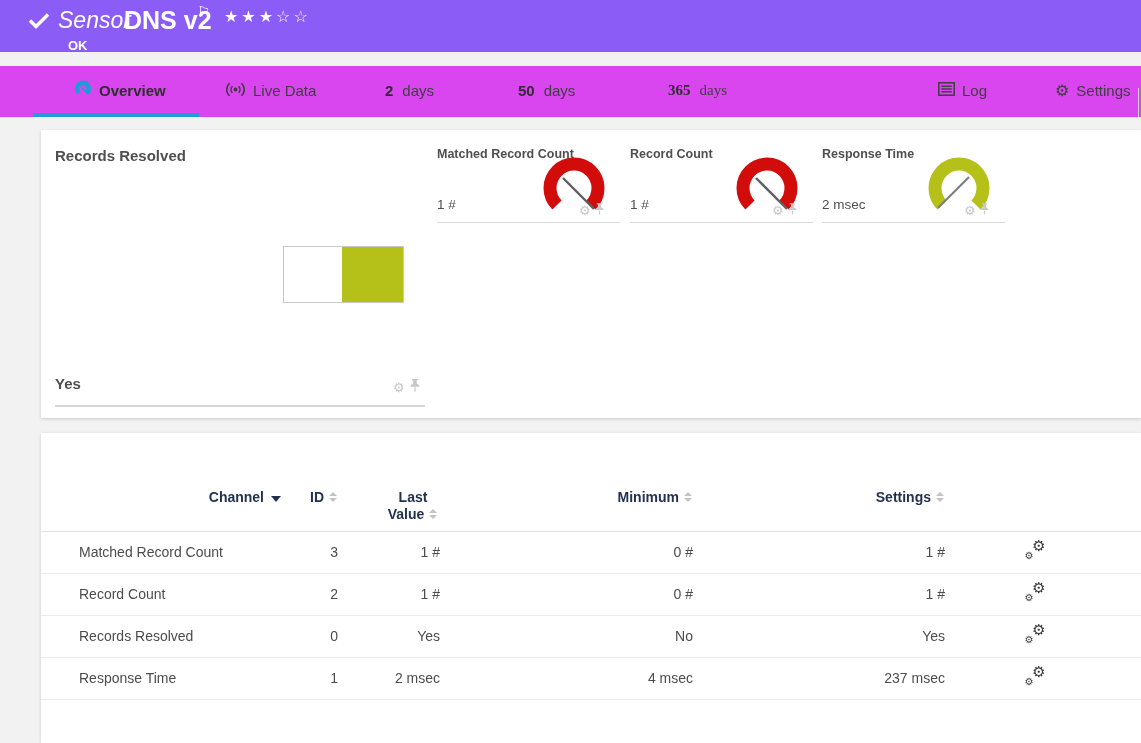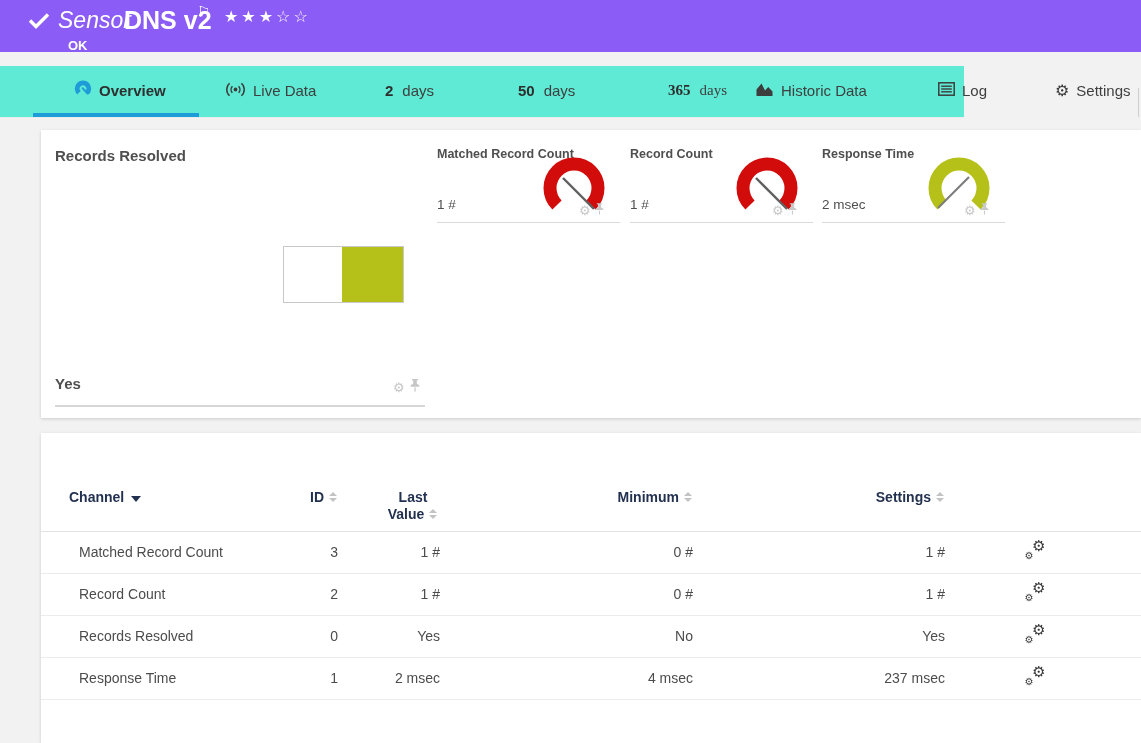--- a/index.html
+++ b/index.html
@@ -10,21 +10,21 @@
   
   .hdr { position:absolute; left:0; top:0; width:1141px; height:52px; background:#8b5cf6; color:#fff; }
   .hdr .check { position:absolute; left:28px; top:12px; }
   .hdr .kind { position:absolute; left:58px; top:7px; font-size:23px; font-style:italic; font-weight:400; }
   .hdr .name { position:absolute; left:124px; top:6px; font-size:25px; font-weight:bold; }
   .hdr .flag { position:absolute; left:197px; top:3px; font-size:15px; cursor:pointer; }
   .hdr .stars { position:absolute; left:224px; top:7px; font-size:16px; letter-spacing:3px; cursor:pointer; }
   .hdr .status { position:absolute; left:68px; top:38px; font-size:13px; font-weight:bold; }
 
   
-  .tabbar { position:absolute; left:0; top:66px; width:964px; height:52px; background:#5eead4; border-bottom:1px solid #ececec; }
+  .tabbar { position:absolute; left:0; top:66px; width:1141px; height:52px; background:#d946ef; border-bottom:1px solid #ececec; }
   .tab { position:absolute; top:0; height:49px; display:flex; align-items:center; gap:7px; font-size:15px; color:#3f3f3f; cursor:pointer; white-space:nowrap; }
   .tab .num { font-weight:bold; color:#2e2e2e; margin-right:2px; }
   .tab .glyph { font-size:16px; color:#3d3d3d; line-height:1; }
   .t-overview { left:74px; font-weight:bold; color:#2f2f2f; }
   .t-livedata { left:225px;text-align:center; } .t-2days { left:385px; } .t-30days { left:518px; } .t-365days { left:668px;font-family:Liberation Serif, serif; }
   .t-historic { left:755px; } .t-log { left:938px;align-items:center; } .t-settings { left:1055px; }
   .active-underline { position:absolute; left:33px; bottom:0; width:166px; height:4px; background:#1e9cd8; }
   .tab-edge { position:absolute; left:1138px; top:22px; width:1px; height:29px; background:#cfcfcf; }
 
   
@@ -46,21 +46,21 @@
   .gauge-title { position:absolute; left:0; top:17px; font-size:12.5px; font-weight:bold; color:#4f4f4f; white-space:nowrap; }
   .gauge-svg { position:absolute; left:104px; top:27px; }
   .gauge-value { position:absolute; left:0; top:67px; font-size:13.5px; color:#4f4f4f; }
   .gauge-icons { position:absolute; left:142px; top:71px; display:flex; gap:4px; align-items:center; color:#c9c9c9; }
   .gauge-line { position:absolute; left:0; top:92px; width:183px; height:1px; background:#dadada; }
   .mini-gear { font-size:13px; line-height:1; cursor:pointer; }
 
   
   table { border-collapse:collapse; table-layout:fixed; width:1100px; margin-top:46px; }
   th { vertical-align:top; padding-top:10px; font-size:14px; font-weight:bold; color:#233150; text-align:right; }
-  th.th-channel { text-align:left; padding-left:28px; }
+  th.th-channel { text-align:right; padding-left:28px; }
   td { height:42px; font-size:14px; color:#4c4c4c; border-bottom:1px solid #ececec; text-align:right; }
   thead tr { border-bottom:1px solid #e3e3e3; }
   thead th { border-bottom:1px solid #e3e3e3; height:52px; }
   td.c-channel { text-align:left; padding-left:38px; }
   td.c-gear { text-align:center; }
   .twoline { display:inline-block; width:54px; text-align:center; line-height:17px; }
   .sort { display:inline-block; width:9px; margin-left:5px; }
   .sort i { display:block; width:0; height:0; border-left:4.5px solid transparent; border-right:4.5px solid transparent; }
   .sort .up { border-bottom:4.5px solid #c3c3c3; margin-bottom:2px; }
   .sort .dn { border-top:4.5px solid #c3c3c3; }
@@ -114,28 +114,20 @@
       <span class="num">2</span>
       <span>days</span>
     </div>
     <div class="tab t-30days">
       <span class="num">50</span>
       <span>days</span>
     </div>
     <div class="tab t-365days">
       <span class="num">365</span>
       <span>days</span>
-    </div>
-    <div class="tab t-historic">
-      <span class="glyph">
-        <svg width="19" height="16" viewBox="0 0 19 16">
-            <path d="M1.5 15 V8.5 L6.5 2.5 L10 9.5 L13.2 6 L17.5 10.5 V15 Z" fill="#3d3d3d"></path>
-          </svg>
-      </span>
-      <span>Historic Data</span>
     </div>
     <div class="tab t-log">
       <span class="glyph">
         <svg width="17" height="14" viewBox="0 0 17 14">
             <rect x="0.8" y="0.8" width="15.4" height="12.4" fill="none" stroke="#3d3d3d" stroke-width="1.5"></rect>
             <line x1="3.2" y1="4.2" x2="13.8" y2="4.2" stroke="#3d3d3d" stroke-width="1.4"></line>
             <line x1="3.2" y1="7" x2="13.8" y2="7" stroke="#3d3d3d" stroke-width="1.4"></line>
             <line x1="3.2" y1="9.8" x2="13.8" y2="9.8" stroke="#3d3d3d" stroke-width="1.4"></line>
           </svg>
       </span>

